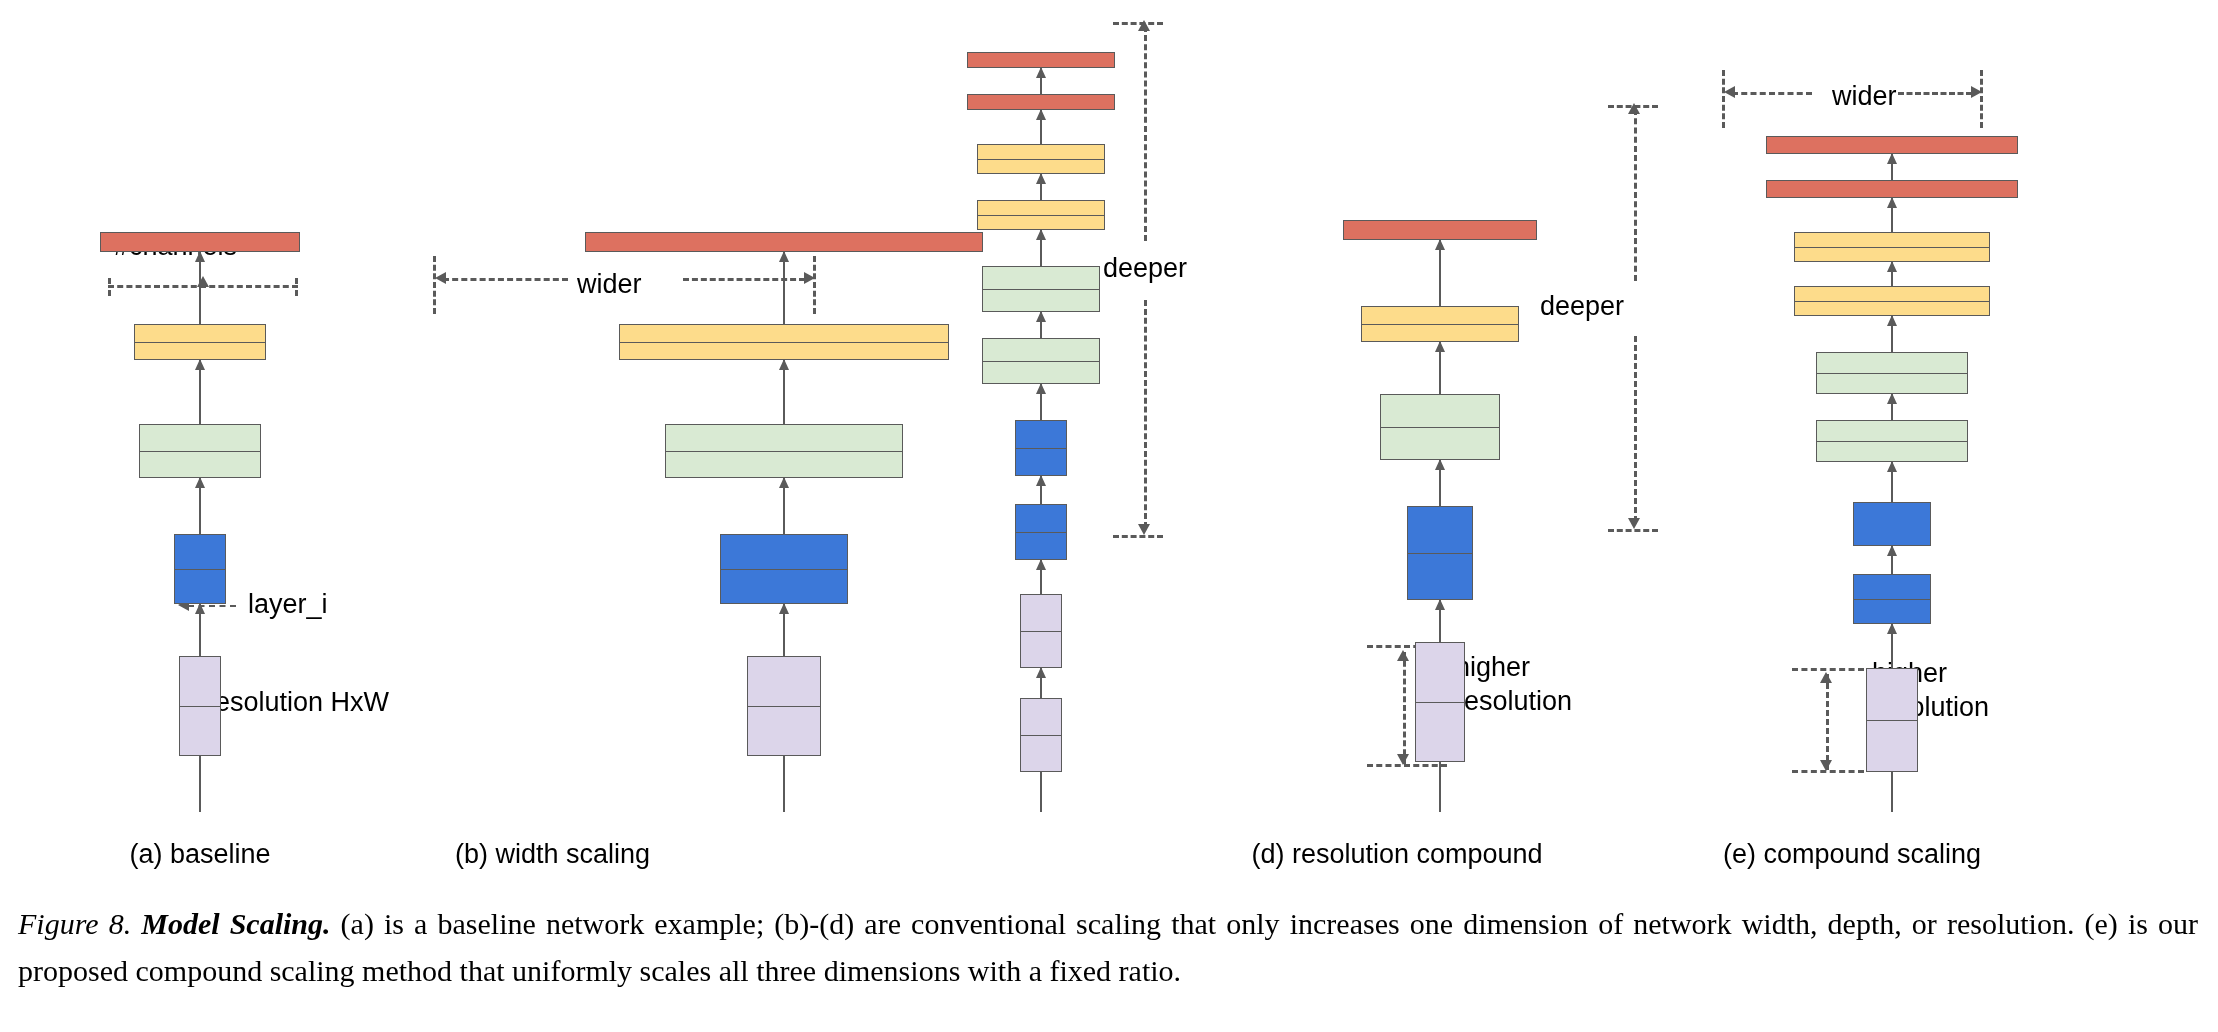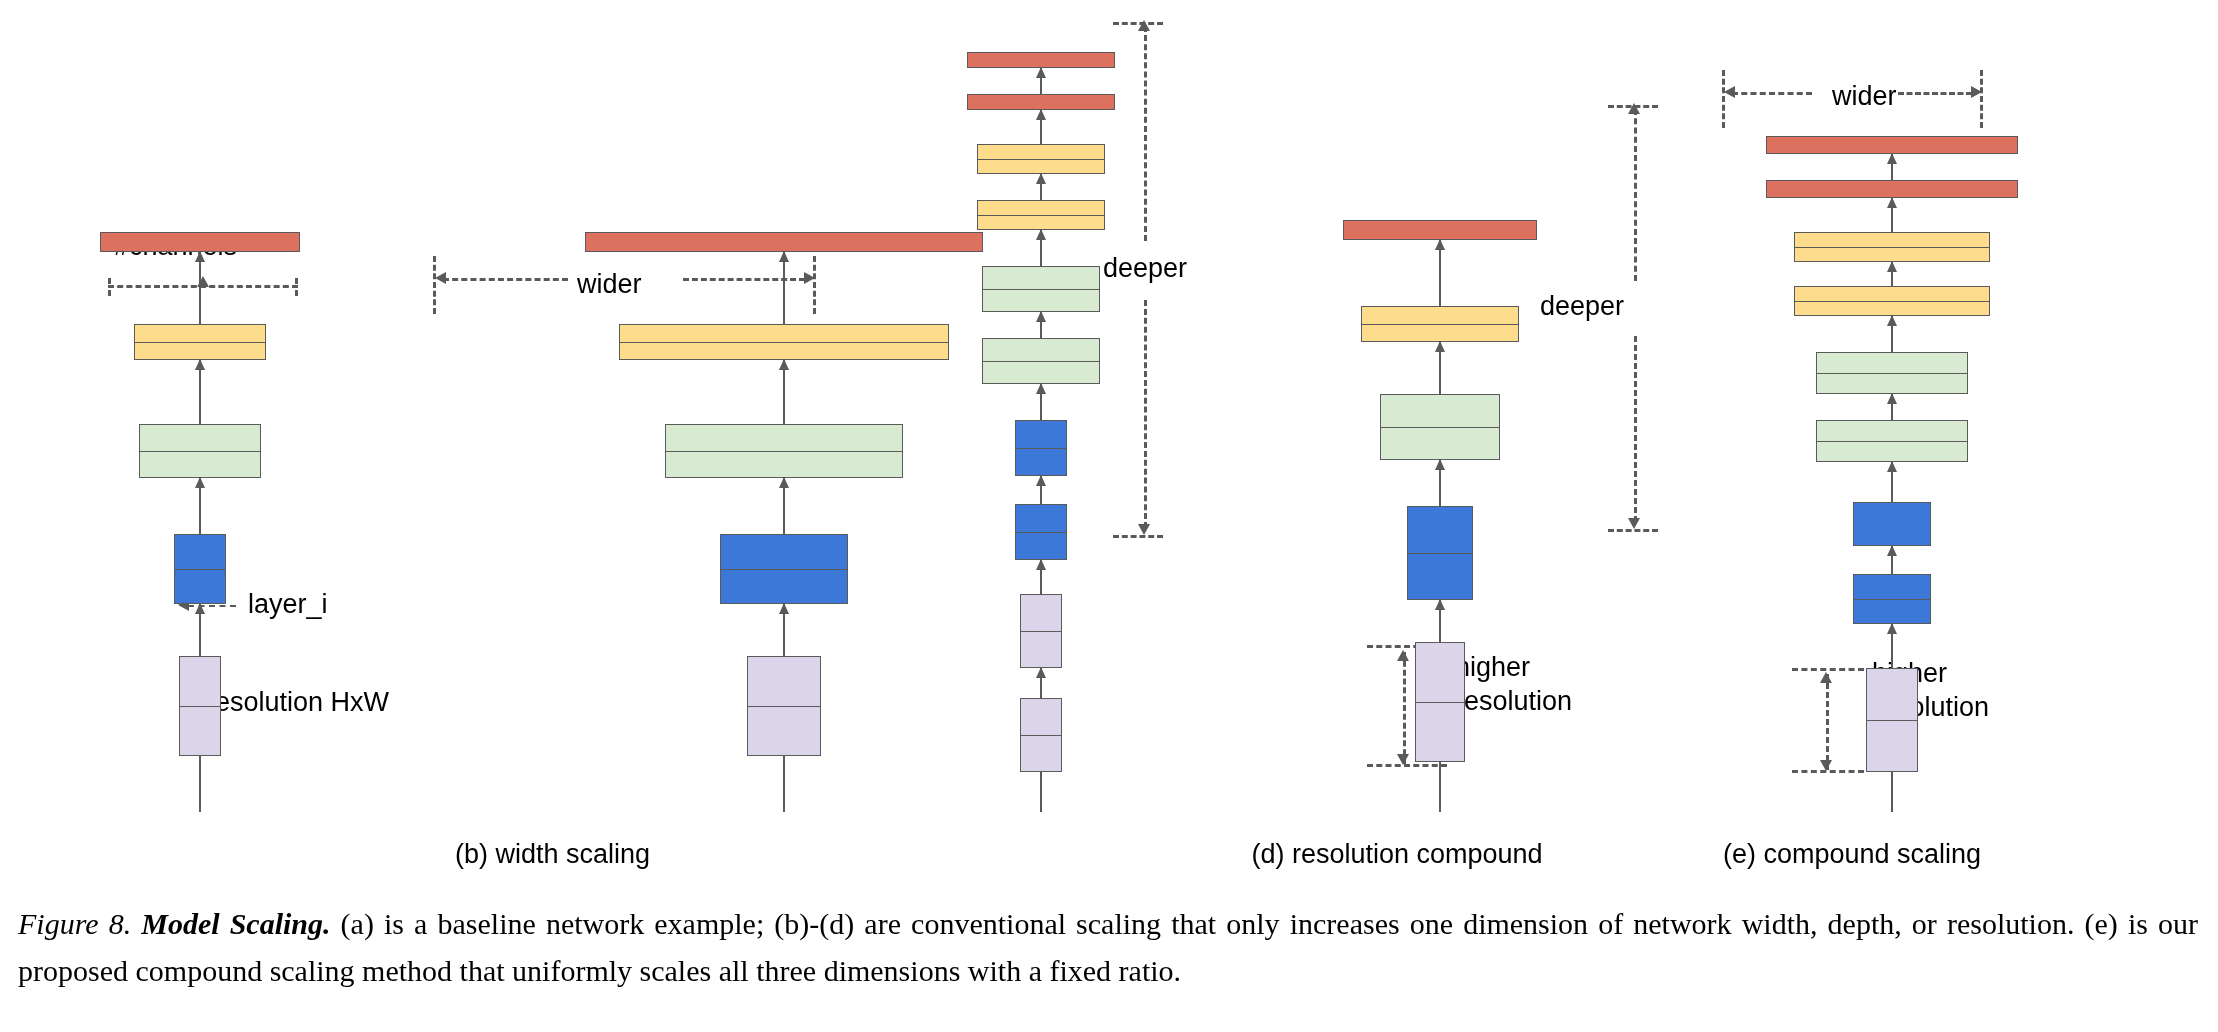--- a/index.html
+++ b/index.html
@@ -181,20 +181,21 @@
         <div class="split"></div>
       </div>
       <div class="arrow" style="height:64px;"></div>
       <div class="blk c-yellow" style="width:132px;height:36px;">
         <div class="split"></div>
       </div>
       <div class="arrow" style="height:72px;"></div>
       <div class="blk c-red" style="width:200px;height:20px;"></div>
     </div>
 
+    <div class="caption" style="left:-10px; width:340px;">(a) baseline</div>
   </div>
 
   <div class="panel" style="left:415px; width:420px;">
 
     <div class="ann-text" style="left:162px; top:278px;">wider</div>
     <div class="vdash" style="left:18px; top:266px; height:58px;"></div>
     <div class="vdash" style="left:398px; top:266px; height:58px;"></div>
     <div class="hdash" style="left:28px; top:288px; width:125px;"></div>
     <div class="ah-left" style="left:20px; top:282px;"></div>
     <div class="hdash" style="left:268px; top:288px; width:122px;"></div>

